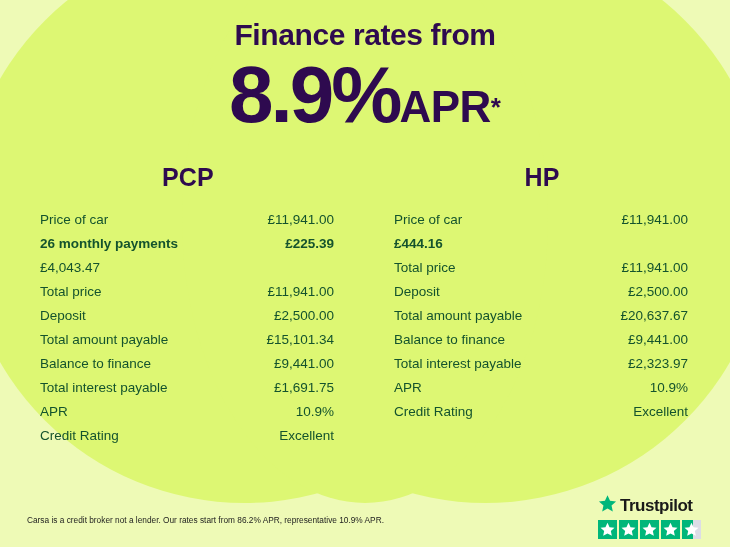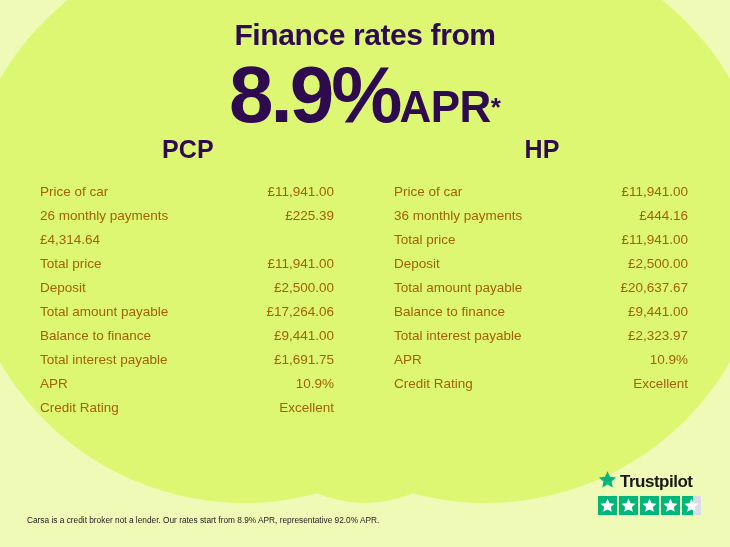--- a/index.html
+++ b/index.html
@@ -93,20 +93,21 @@
   .rate-star {
     font-size: 26px;
     font-weight: bold;
     vertical-align: super;
   }
 
   
   .tables {
     display: flex;
     justify-content: space-between;
+    margin-top: 28px;
     padding: 0 34px;
     box-sizing: border-box;
   }
   .plan {
     width: 308px;
   }
   .plan-title {
     text-align: center;
     font-size: 25px;
     font-weight: bold;
@@ -115,27 +116,27 @@
     margin-bottom: 15px;
   }
   .plan-rows {
     display: block;
   }
   .plan-row {
     display: flex;
     justify-content: space-between;
     align-items: baseline;
     font-size: 13.5px;
-    color: #a16207;
+    color: #14532d;
     padding: 4.5px 8px 4.5px 6px;
     box-sizing: border-box;
   }
   .plan-row.bold .row-label,
   .plan-row.bold .row-value {
-    font-weight: normal;
+    font-weight: bold;
   }
   .row-label {
     text-align: left;
     white-space: nowrap;
   }
   .row-value {
     text-align: center;
     white-space: nowrap;
   }
 
@@ -152,21 +153,21 @@
     left: 27px;
     bottom: 20px;
     font-size: 8.3px;
     line-height: 1.55;
     color: #1d1d1d;
     max-width: 430px;
   }
   .trustpilot {
     position: absolute;
     right: 20px;
-    bottom: 32px;
+    bottom: 8px;
     width: 112px;
   }
   .tp-wordmark {
     display: flex;
     align-items: center;
     justify-content: flex-start;
     gap: 3px;
     margin-bottom: 3px;
   }
   .tp-name {
@@ -228,33 +229,33 @@
         <div class="plan-rows">
           <div class="plan-row">
             <span class="row-label">Price of car</span>
             <span class="row-value">£11,941.00</span>
           </div>
           <div class="plan-row bold">
             <span class="row-label">26 monthly payments</span>
             <span class="row-value">£225.39</span>
           </div>
           <div class="plan-row">
-            <span class="row-value">£4,314.64</span>
+            <span class="row-value">£4,043.47</span>
           </div>
           <div class="plan-row">
             <span class="row-label">Total price</span>
             <span class="row-value">£11,941.00</span>
           </div>
           <div class="plan-row">
             <span class="row-label">Deposit</span>
             <span class="row-value">£2,500.00</span>
           </div>
           <div class="plan-row">
             <span class="row-label">Total amount payable</span>
-            <span class="row-value">£17,264.06</span>
+            <span class="row-value">£15,101.34</span>
           </div>
           <div class="plan-row">
             <span class="row-label">Balance to finance</span>
             <span class="row-value">£9,441.00</span>
           </div>
           <div class="plan-row">
             <span class="row-label">Total interest payable</span>
             <span class="row-value">£1,691.75</span>
           </div>
           <div class="plan-row">
@@ -269,21 +270,20 @@
       </div>
 
       <div class="plan">
         <div class="plan-title">HP</div>
         <div class="plan-rows">
           <div class="plan-row">
             <span class="row-label">Price of car</span>
             <span class="row-value">£11,941.00</span>
           </div>
           <div class="plan-row bold">
-            <span class="row-label">36 monthly payments</span>
             <span class="row-value">£444.16</span>
           </div>
           <div class="plan-row">
             <span class="row-label">Total price</span>
             <span class="row-value">£11,941.00</span>
           </div>
           <div class="plan-row">
             <span class="row-label">Deposit</span>
             <span class="row-value">£2,500.00</span>
           </div>
@@ -308,21 +308,21 @@
             <span class="row-value">Excellent</span>
           </div>
         </div>
       </div>
 
     </div>
 
     <div class="footer">
 
       <div class="disclaimer">
-        <div>Carsa is a credit broker not a lender. Our rates start from 8.9% APR, representative 92.0% APR.</div>
+        <div>Carsa is a credit broker not a lender. Our rates start from 86.2% APR, representative 10.9% APR.</div>
       </div>
 
       <div class="trustpilot">
         <div class="tp-wordmark">
           <span>
             <svg width="19" height="19" viewBox="0 0 24 24" aria-hidden="true">
               <polygon points="12,1.6 15.2,8.6 22.8,9.4 17.1,14.5 18.7,22 12,18.2 5.3,22 6.9,14.5 1.2,9.4 8.8,8.6" fill="#00b67a"></polygon>
             </svg>
           </span>
           <span class="tp-name">Trustpilot</span>

